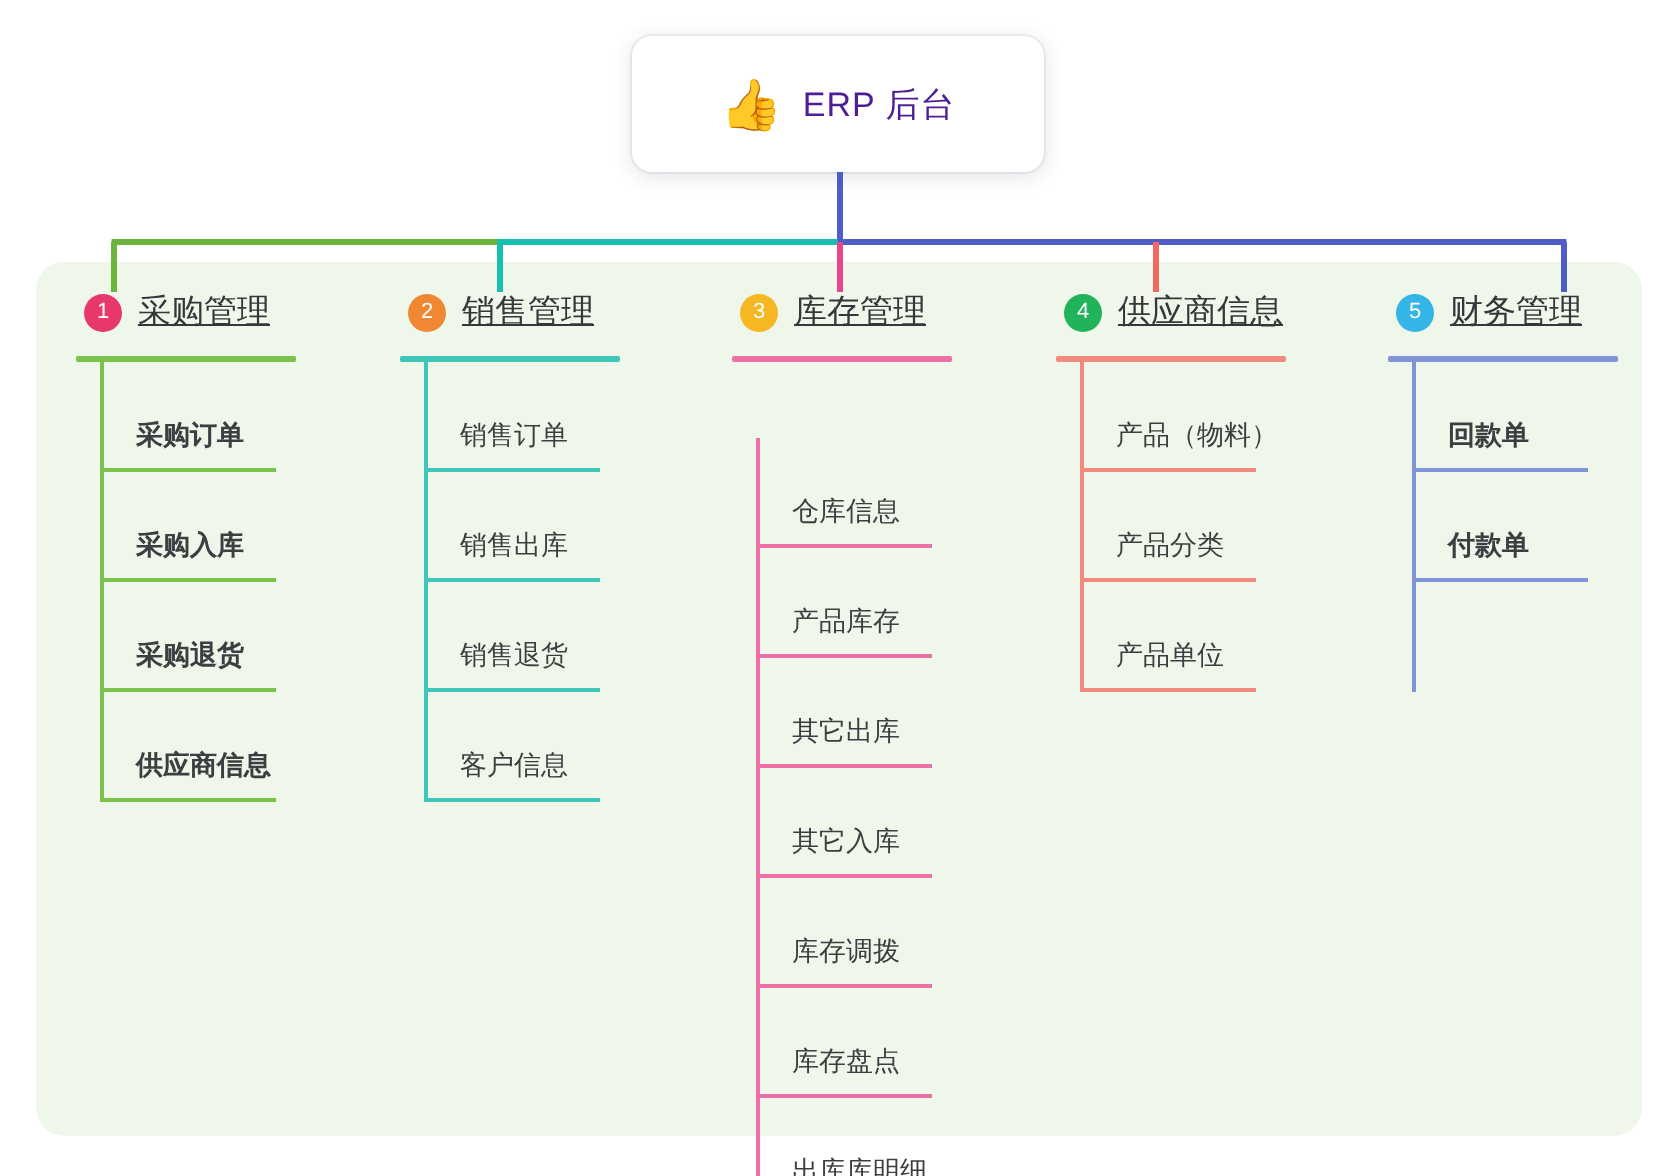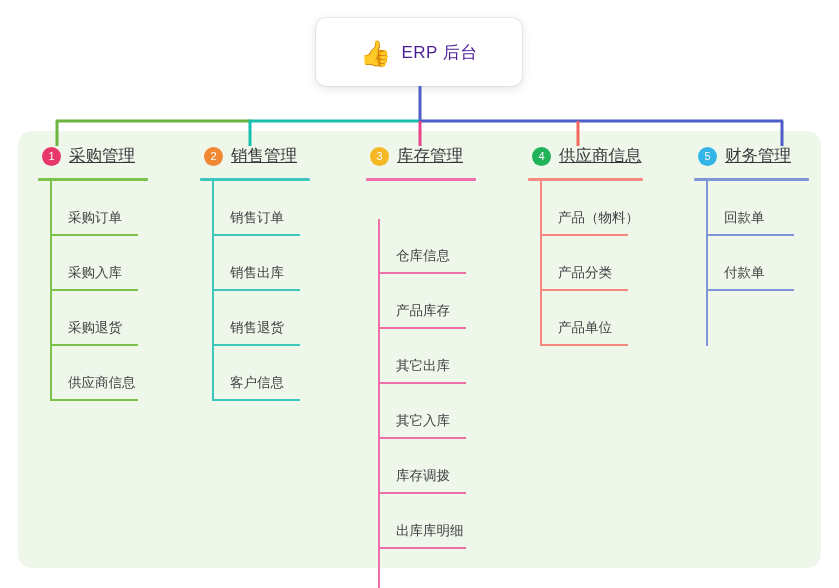--- a/index.html
+++ b/index.html
@@ -156,21 +156,21 @@
     <line x1="782" y1="121" x2="782" y2="146" stroke="#4f5ec7" stroke-width="3"></line>
   </svg>
 
 <div id="columns-root">
     <div class="column" style="left: 38px;">
       <div class="col-head">
         <span class="badge" style="background: rgb(232, 55, 106);">1</span>
         <span class="col-title">采购管理</span>
       </div>
       <div class="head-rule" style="background: rgb(123, 194, 74); width: 110px;"></div>
-      <div class="items" style="padding-left: 0px;">
+      <div class="items" style="padding-left: 0px; font-weight: bold;">
         <div class="spine" style="background: rgb(123, 194, 74); left: 12px; height: 220px;"></div>
         <div style="padding-left: 12px;">
           <div class="item">
             <span class="item-label">采购订单</span>
             <div class="item-rule" style="background: rgb(123, 194, 74);"></div>
           </div>
           <div class="item">
             <span class="item-label">采购入库</span>
             <div class="item-rule" style="background: rgb(123, 194, 74);"></div>
           </div>
@@ -236,20 +236,24 @@
           </div>
           <div class="item">
             <span class="item-label">其它入库</span>
             <div class="item-rule" style="background: rgb(238, 111, 168);"></div>
           </div>
           <div class="item">
             <span class="item-label">库存调拨</span>
             <div class="item-rule" style="background: rgb(238, 111, 168);"></div>
           </div>
           <div class="item">
+            <span class="item-label">库存盘点</span>
+            <div class="item-rule" style="background: rgb(238, 111, 168);"></div>
+          </div>
+          <div class="item">
             <span class="item-label">出库库明细</span>
             <div class="item-rule" style="background: rgb(238, 111, 168);"></div>
           </div>
         </div>
       </div>
     </div>
     <div class="column" style="left: 528px;">
       <div class="col-head">
         <span class="badge" style="background: rgb(33, 179, 90);">4</span>
         <span class="col-title">供应商信息</span>
@@ -274,21 +278,21 @@
       </div>
     </div>
     <div class="column" style="left: 694px;">
       <div class="col-head">
         <span class="badge" style="background: rgb(51, 181, 232);">5</span>
         <span class="col-title">财务管理</span>
       </div>
       <div class="head-rule" style="background: rgb(127, 149, 216); width: 115px;"></div>
       <div class="items" style="padding-left: 0px;">
         <div class="spine" style="background: rgb(127, 149, 216); left: 12px; height: 165px;"></div>
-        <div style="padding-left: 12px;">
+        <div style="padding-left: 12px; font-weight: bold;">
           <div class="item">
             <span class="item-label">回款单</span>
             <div class="item-rule" style="background: rgb(127, 149, 216);"></div>
           </div>
           <div class="item">
             <span class="item-label">付款单</span>
             <div class="item-rule" style="background: rgb(127, 149, 216);"></div>
           </div>
         </div>
       </div>

